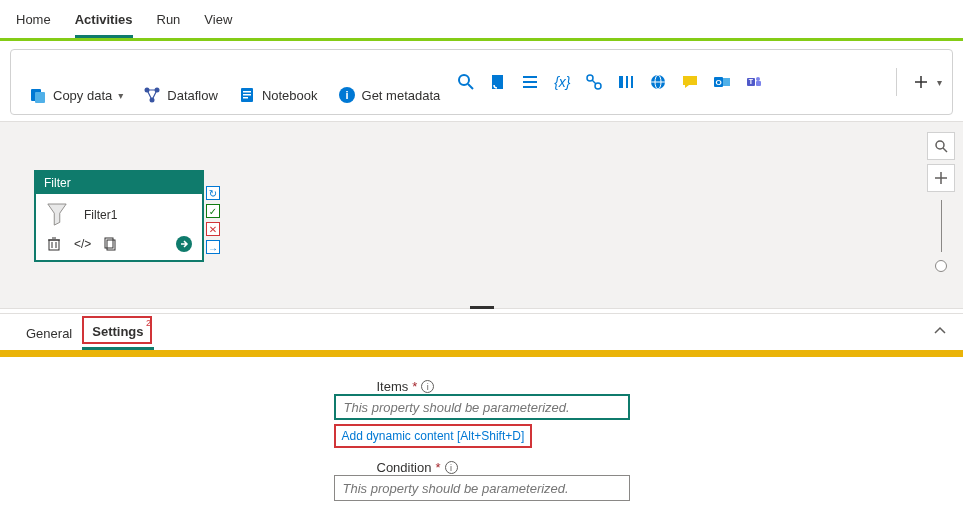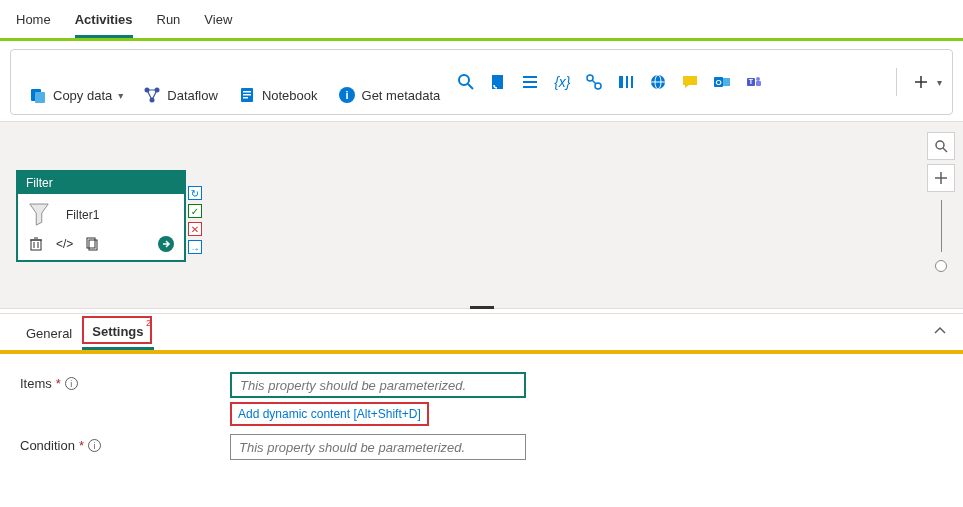--- a/index.html
+++ b/index.html
@@ -19,51 +19,51 @@
 .plus-area { display: flex; align-items: center; gap: 2px; padding-left: 10px; border-left: 1px solid #d1d1d1; margin-left: 6px; }
 
 
 .canvas { position: relative; background: #f3f2f1; margin: 6px 0 0 0; height: 188px; border-top: 1px solid #e1dfdd; border-bottom: 1px solid #e1dfdd; }
 .right-tools { position: absolute; right: 8px; top: 10px; display: flex; flex-direction: column; gap: 4px; align-items: center; }
 .right-tool { width: 28px; height: 28px; background: #fff; border: 1px solid #d1d1d1; display: flex; align-items: center; justify-content: center; cursor: pointer; }
 .slider-line { width: 1px; height: 52px; background: #8a8886; margin: 4px 0; }
 .slider-knob { width: 12px; height: 12px; border: 1px solid #8a8886; border-radius: 50%; background: #fff; cursor: pointer; }
 
 
-.node { position: absolute; left: 16px; top: 48px; width: 170px; border: 2px solid #0f7b6c; background: #fff; }
+.node { position: absolute; left: 34px; top: 48px; width: 170px; border: 2px solid #0f7b6c; background: #fff; }
 .node-header { background: #0f7b6c; color: #fff; font-size: 12px; padding: 4px 8px; }
 .node-body { display: flex; align-items: center; gap: 16px; padding: 8px 10px 2px 10px; }
 .funnel { width: 22px; height: 26px; }
 .node-name { font-size: 12px; }
 .node-footer { display: flex; align-items: center; gap: 12px; padding: 6px 10px 8px 10px; }
 .node-footer .spacer { flex: 1; }
 .nf-icon { width: 16px; height: 16px; cursor: pointer; color: #323130; }
 .run-circle { width: 16px; height: 16px; border-radius: 50%; background: #0f7b6c; display: flex; align-items: center; justify-content: center; color: #fff; }
 .ports { position: absolute; right: -18px; top: 14px; display: flex; flex-direction: column; gap: 4px; }
 .port { width: 14px; height: 14px; background: #fff; border: 1px solid #8a8886; display: flex; align-items: center; justify-content: center; font-size: 10px; }
 .port.green { border-color: #107c10; color: #107c10; }
 .port.red { border-color: #d13438; color: #d13438; }
 .port.blue { border-color: #0078d4; color: #0078d4; }
 
 
 .splitter { height: 4px; position: relative; }
 .splitter::after { content: ""; position: absolute; left: 50%; top: -3px; transform: translateX(-50%); width: 24px; height: 3px; background: #323130; }
 
 
 .lower { border-top: 1px solid #e1dfdd; }
-.lower-tabs { display: flex; align-items: center; padding: 0 16px; border-bottom: 4px solid #eab308; position: relative; }
+.lower-tabs { display: flex; align-items: center; padding: 0 16px; border-bottom: 7px solid #eab308; position: relative; }
 .lower-tab { padding: 10px 10px 8px 10px; cursor: pointer; color: #323130; }
 .lower-tab.active { border-bottom: 3px solid #0f7b6c; font-weight: 600; }
 .red-box-settings { position: absolute; border: 2px solid #d13438; left: 82px; top: 2px; width: 70px; height: 28px; pointer-events: none; }
 .sup { font-size: 9px; color: #d13438; position: absolute; right: 87px; top: 4px; }
 .collapse-caret { position: absolute; right: 16px; top: 10px; cursor: pointer; color: #605e5c; }
 
 
 .form { padding: 18px 20px; }
-.form-row { display: flex; align-items: flex-start; margin-bottom: 8px; }
+.form-row { display: flex; align-items: center; margin-bottom: 8px; flex-direction: column; }
 .form-label { width: 210px; display: flex; align-items: center; gap: 4px; padding-top: 4px; }
 .req { color: #a4262c; }
 .info-icon { width: 13px; height: 13px; border: 1px solid #605e5c; border-radius: 50%; display: inline-flex; align-items: center; justify-content: center; font-size: 9px; color: #605e5c; cursor: pointer; }
 .form-field { width: 296px; }
 .input { width: 100%; height: 26px; border: 1px solid #8a8886; padding: 0 8px; font-size: 13px; color: #14532d; font-style: italic; background: #fff; }
 .input.green-border { border: 2px solid #0f7b6c; }
 .dyn-link { color: #0078d4; font-size: 12px; padding: 3px 6px; margin-top: 4px; display: inline-block; border: 2px solid #d13438; cursor: pointer; }
 
 svg { display: block; }
 </style>

